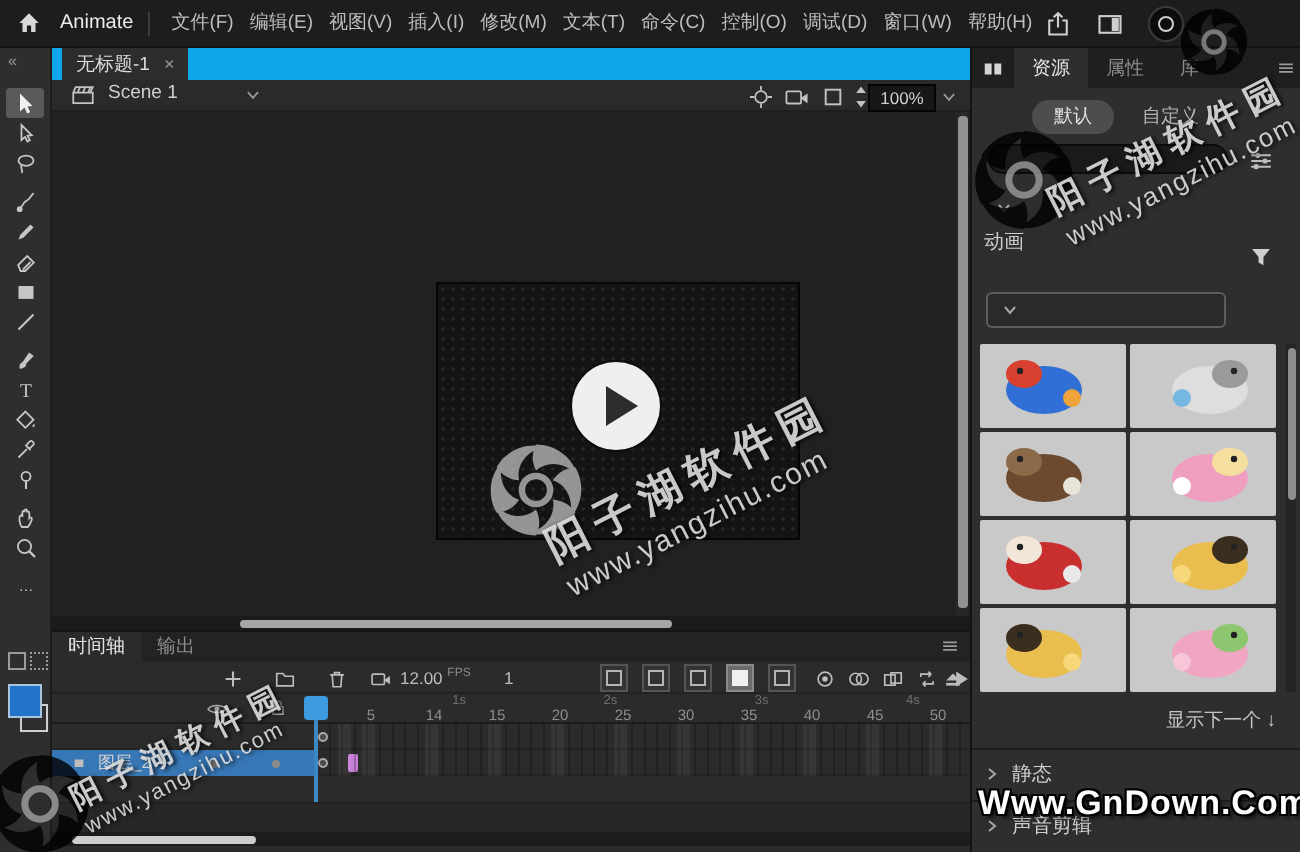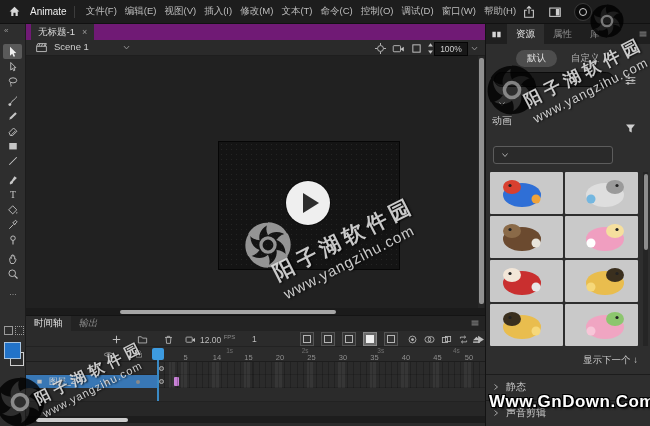--- a/index.html
+++ b/index.html
@@ -26,21 +26,21 @@
   .collapse-arrows{position:absolute;left:4px;top:2px;font-size:8px;color:#9a9a9a;}
   .tools{position:absolute;left:0;top:20px;width:25px;display:flex;flex-direction:column;align-items:center;}
   .tool{width:19px;height:15px;display:flex;align-items:center;justify-content:center;color:#c6c6c6;border-radius:2px;}
   .tool.active{background:#5a5a5a;color:#f0f0f0;}
   .tool.gstart{margin-top:4px;}
   .swatches{position:absolute;left:0;top:288px;width:25px;height:70px;}
   .miniic{position:absolute;width:7px;height:7px;border:1px solid #9a9a9a;}
   .fillswatch{position:absolute;left:4px;top:30px;width:15px;height:15px;border:1px solid #a8c4e0;}
   .strokeswatch{position:absolute;left:10px;top:40px;width:12px;height:12px;border:1px solid #cfcfcf;background:transparent;}
   
-  .tabbar{position:absolute;left:26px;top:24px;width:459px;height:16px;background:#701a75;}
+  .tabbar{position:absolute;left:26px;top:24px;width:459px;height:16px;background:#0ea5e9;}
   .doctab{position:absolute;left:5px;top:0;height:16px;background:#2d2d2d;display:flex;align-items:center;
           padding:0 7px;gap:7px;}
   .doctab .t{font-size:9.5px;color:#dcdcdc;}
   .doctab .x{font-size:9px;color:#9a9a9a;}
   .editbar{position:absolute;left:26px;top:40px;width:459px;height:16px;background:#2a2a2a;border-bottom:1px solid #1e1e1e;box-sizing:border-box;}
   .editbar .scene{position:absolute;left:28px;top:1px;font-size:9.5px;color:#cfcfcf;}
   .zoombox{position:absolute;left:408px;top:1.5px;width:32px;height:12px;background:#171717;border:1px solid #050505;
            font-size:8.5px;color:#cfcfcf;display:flex;align-items:center;justify-content:center;}
   
   .stagearea{position:absolute;left:26px;top:56px;width:459px;height:259px;background:#212121;overflow:hidden;}
@@ -51,21 +51,21 @@
   .playtri{width:0;height:0;border-left:16px solid #2d2d2d;border-top:10px solid transparent;border-bottom:10px solid transparent;margin-left:5px;}
   .vscroll{position:absolute;left:452px;top:0;width:6px;height:253px;background:#272727;}
   .vthumb{position:absolute;left:0.5px;top:2px;width:5px;height:246px;background:#919191;border-radius:2px;}
   .hscroll{position:absolute;left:0;top:252px;width:459px;height:7px;background:#1b1b1b;}
   .hthumb{position:absolute;left:94px;top:1.5px;width:216px;height:4px;background:#a6a6a6;border-radius:2px;}
   
   .timeline{position:absolute;left:26px;top:315px;width:459px;height:111px;background:#2b2b2b;border-top:1px solid #141414;box-sizing:border-box;}
   .tl-tabs{position:absolute;left:0;top:0;width:459px;height:15px;background:#232323;display:flex;align-items:center;}
   .tl-tab{font-size:9.5px;padding:0 8px;height:15px;display:flex;align-items:center;}
   .tl-tab.active{background:#2b2b2b;color:#e2e2e2;}
-  .tl-tab.inactive{color:#8d8d8d;font-style:italic;}
+  .tl-tab.inactive{color:#8d8d8d;}
   .tl-menu{position:absolute;right:5px;top:2px;color:#9a9a9a;}
   .tl-toolbar{position:absolute;left:0;top:15px;width:459px;height:16px;background:#2b2b2b;border-bottom:1px solid #222;box-sizing:border-box;}
   .tlb{position:absolute;top:1.5px;width:13px;height:13px;color:#bdbdbd;display:flex;align-items:center;justify-content:center;}
   .tlb svg.ic{width:11px;height:11px;}
   .fps{position:absolute;left:174px;top:3px;font-size:8.5px;color:#bdbdbd;}
   .fps sup{font-size:6px;color:#8a8a8a;}
   .curframe{position:absolute;left:226px;top:3px;font-size:8.5px;color:#bdbdbd;}
   .toggle{position:absolute;top:1px;width:14px;height:14px;border:1px solid #555;background:#333;box-sizing:border-box;
           display:flex;align-items:center;justify-content:center;color:#b5b5b5;}
   .toggle.active{background:#6a6a6a;border-color:#8a8a8a;color:#f0f0f0;}

